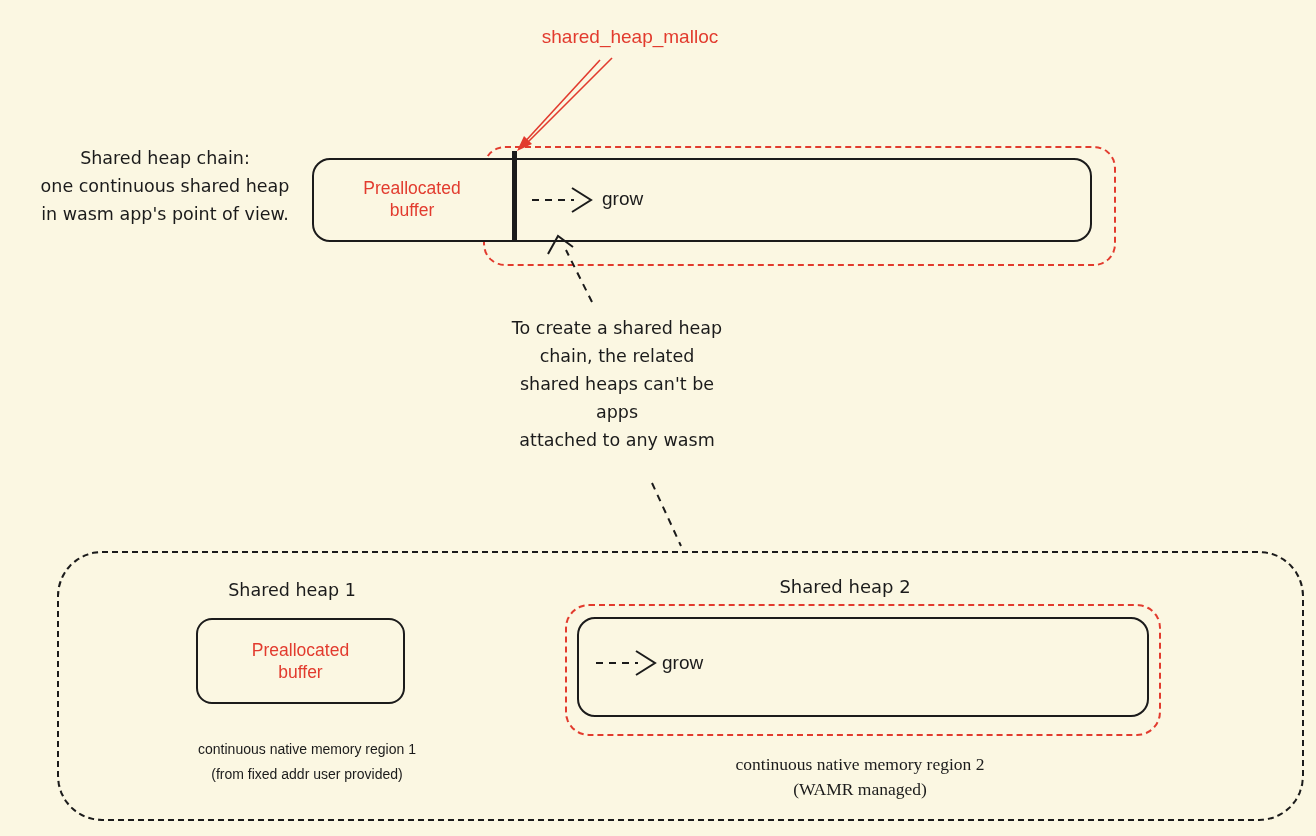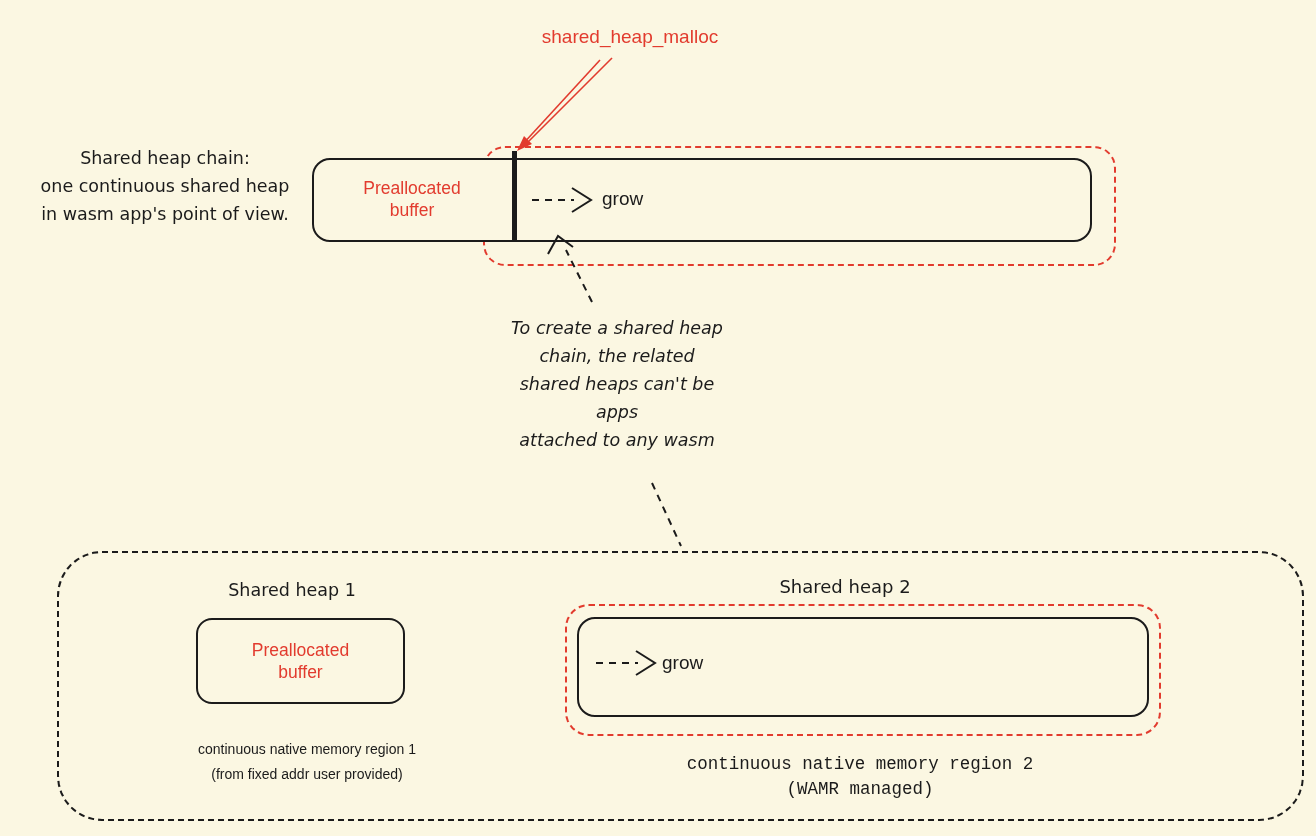--- a/index.html
+++ b/index.html
@@ -54,21 +54,21 @@
     font-size:17.5px;line-height:22px;
     font-family:"Liberation Sans", sans-serif;
   }
   .grow-label-top{
     left:602px;top:188px;width:80px;
     font-size:19px;
     font-family:"Liberation Sans", sans-serif;
   }
   .note-text{
     left:492px;top:314px;width:250px;
-    font-size:17.5px;line-height:28px;font-style:italic;
+    font-size:17.5px;line-height:28px;
   }
   .bottom-dashed-box{
     left:57px;top:551px;width:1243px;height:266px;
     border:2px dashed var(--ink);border-radius:45px;
   }
   .heap1-title{
     left:192px;top:580px;width:200px;
     font-size:17.5px;
   }
   .heap1-rect{
@@ -100,21 +100,21 @@
     background:var(--background);
   }
   .grow-label-bottom{
     left:662px;top:652px;width:80px;
     font-size:19px;
     font-family:"Liberation Sans", sans-serif;
   }
   .heap2-caption{
     left:660px;top:752px;width:400px;
     font-size:17.5px;line-height:25px;
-    font-family:Liberation Mono, monospace;
+    font-family:Liberation Serif, serif;
   }
 
   .ink-stroke{stroke:var(--ink);fill:none;stroke-width:2;}
   .red-stroke{stroke:var(--red);fill:none;stroke-width:1.6;}
   .red-fill{fill:var(--red);stroke:none;}
   .dashed{stroke-dasharray:7 6;}
 </style>
 </head>
 <body>
 

